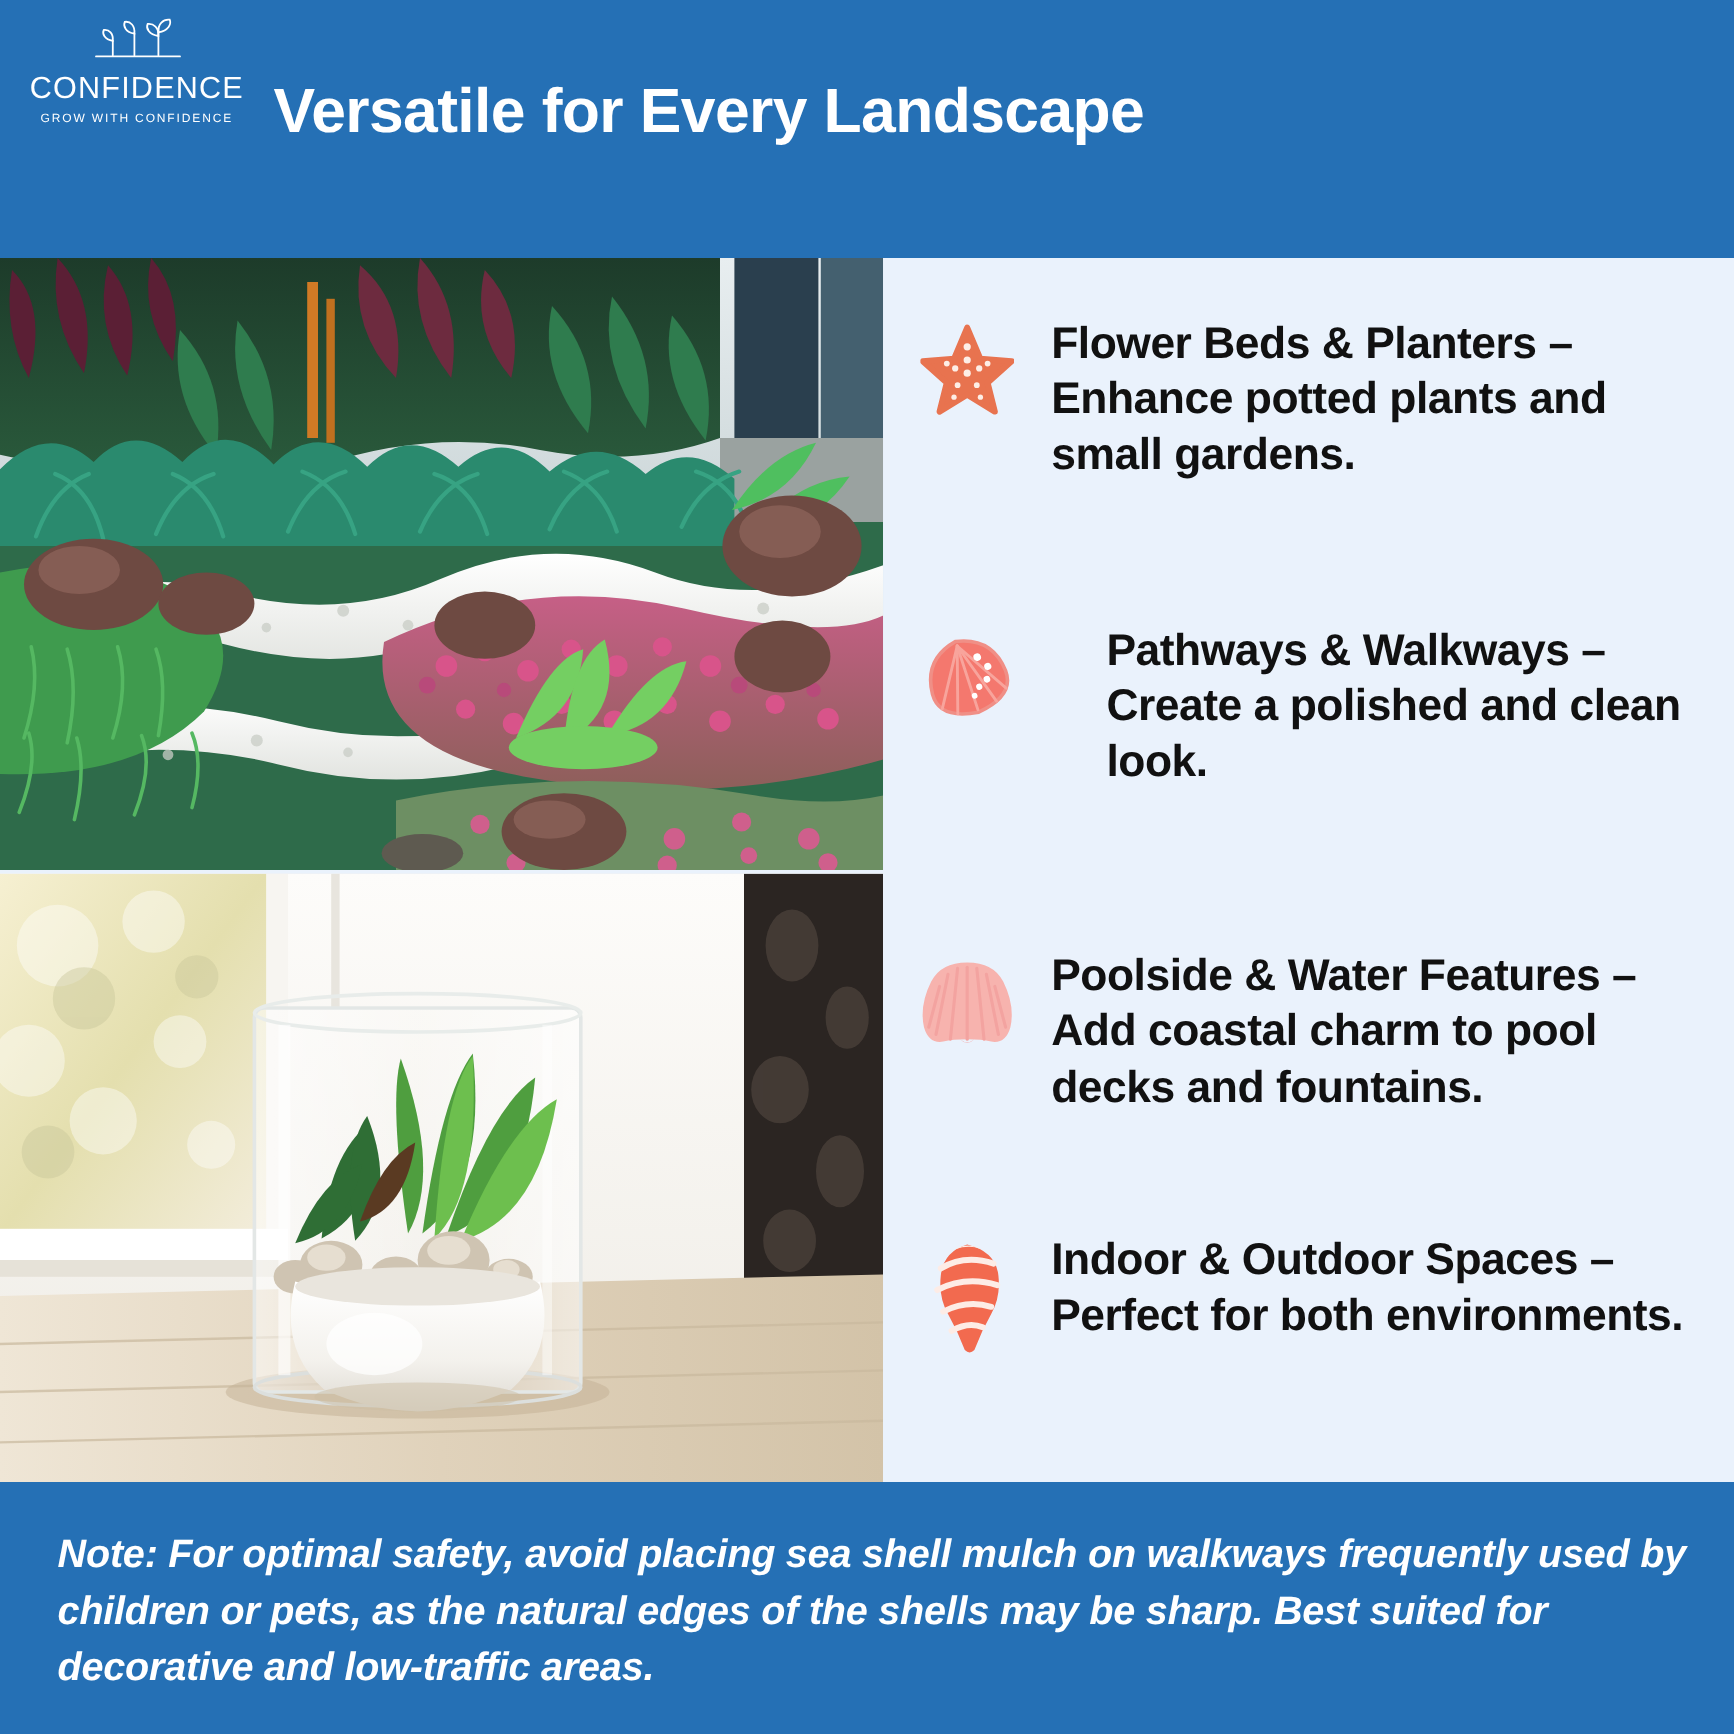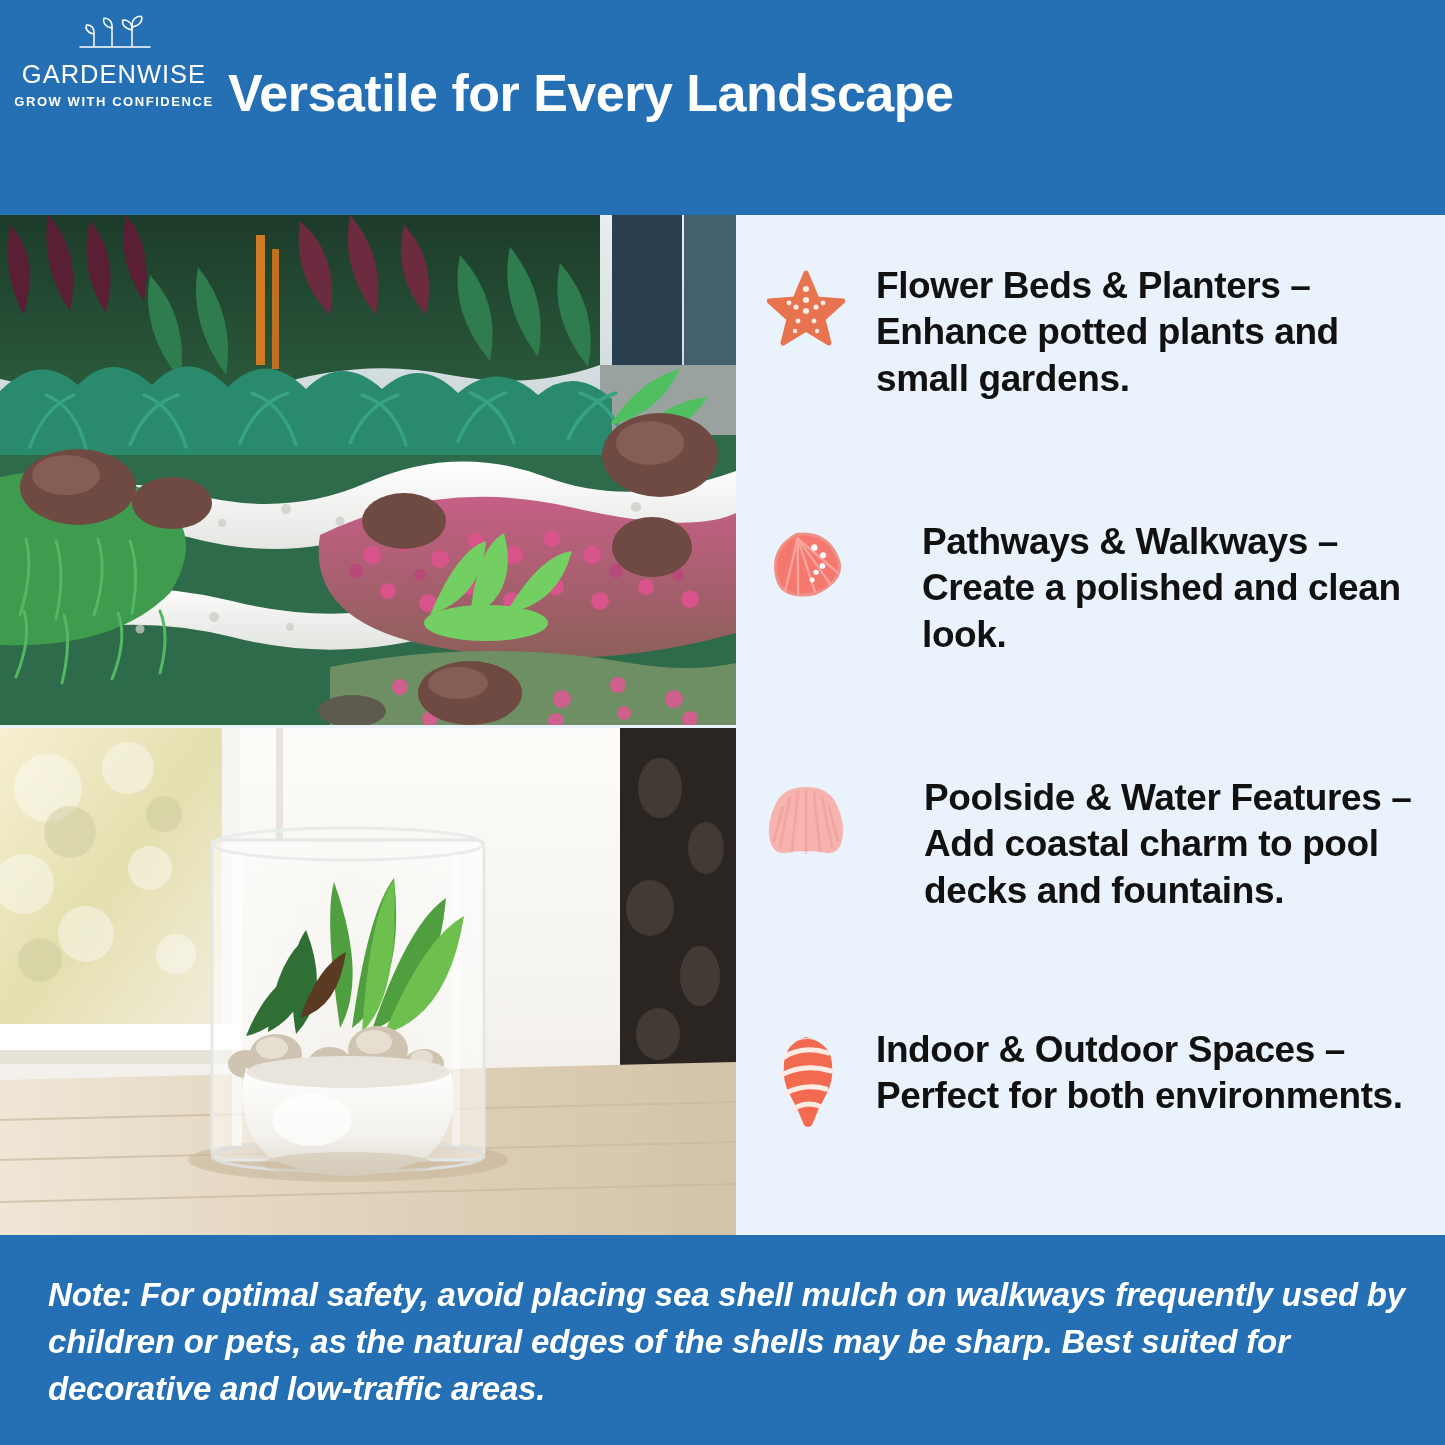--- a/index.html
+++ b/index.html
@@ -16,21 +16,21 @@
     position:absolute; left:0; top:0; width:1445px; height:215px;
     background:#2570b5;
   }
   .logo { position:absolute; left:14px; top:12px; width:200px; text-align:center; }
   .logo-mark { width:100px; height:48px; margin:0 auto 2px; display:block; }
   .logo-word {
     color:#ffffff; font-size:25.5px; font-weight:400; letter-spacing:1.0px;
     line-height:1.0; white-space:nowrap;
   }
   .logo-tag {
-    color:#ffffff; font-size:13px; font-weight:700; letter-spacing:1.55px;
+    color:#ffffff; font-size:10px; font-weight:400; letter-spacing:1.55px;
     margin-top:6px; white-space:nowrap;
   }
   .header-title {
     position:absolute; left:228px; top:66px; width:1200px;
     color:#ffffff; font-size:52px; font-weight:700; letter-spacing:-0.5px;
     line-height:1.05; white-space:nowrap;
   }
 
   
   .body-area {
@@ -58,21 +58,21 @@
     width:140px; flex:0 0 140px; display:flex; justify-content:center;
     padding-top:6px;
   }
   .feature-icon svg { display:block; }
   .feature-text {
     flex:1; color:#111111; font-size:37px; font-weight:700;
     line-height:1.25; letter-spacing:-0.4px; padding-right:22px;
   }
   .f1 { top:48px; }
   .f2 { top:304px;gap:46px; }
-  .f3 { top:560px;gap:48px; }
+  .f3 { top:575px; }
   .f4 { top:812px; }
 
   
   .footer {
     position:absolute; left:0; top:1235px; width:1445px; height:210px;
     background:#2570b5;
   }
   .footer-note {
     position:absolute; left:48px; top:37px; width:1360px;
     color:#ffffff; font-size:33px; font-weight:700; font-style:italic;
@@ -92,21 +92,21 @@
           <path d="M30 34 L30 22"></path>
           <path d="M30 22 c-7 -1 -9 -6 -7.5 -9 c4.5 -0.6 8 3 7.5 9 z"></path>
           <path d="M48 34 L48 16"></path>
           <path d="M48 16 c-7.5 -1.2 -9.5 -6.5 -8 -9.8 c4.8 -0.6 8.6 3.2 8 9.8 z"></path>
           <path d="M68 34 L68 12"></path>
           <path d="M68 18 c-8 -1.4 -10.5 -6.5 -9 -10 c5 -0.6 9.5 3.2 9 10 z"></path>
           <path d="M68 15 c8.5 -1.6 11 -7 9.4 -10.6 c-5.3 -0.6 -10 3.4 -9.4 10.6 z"></path>
           <path d="M16 35 L86 35"></path>
         </g>
       </svg>
-      <div class="logo-word">GARDENWISE</div>
+      <div class="logo-word">CONFIDENCE</div>
       <div class="logo-tag">GROW WITH CONFIDENCE</div>
     </div>
 
     <div class="header-title">Versatile for Every Landscape</div>
   </div>
 
   <div class="body-area">
 
     <div class="photo-col">
 

